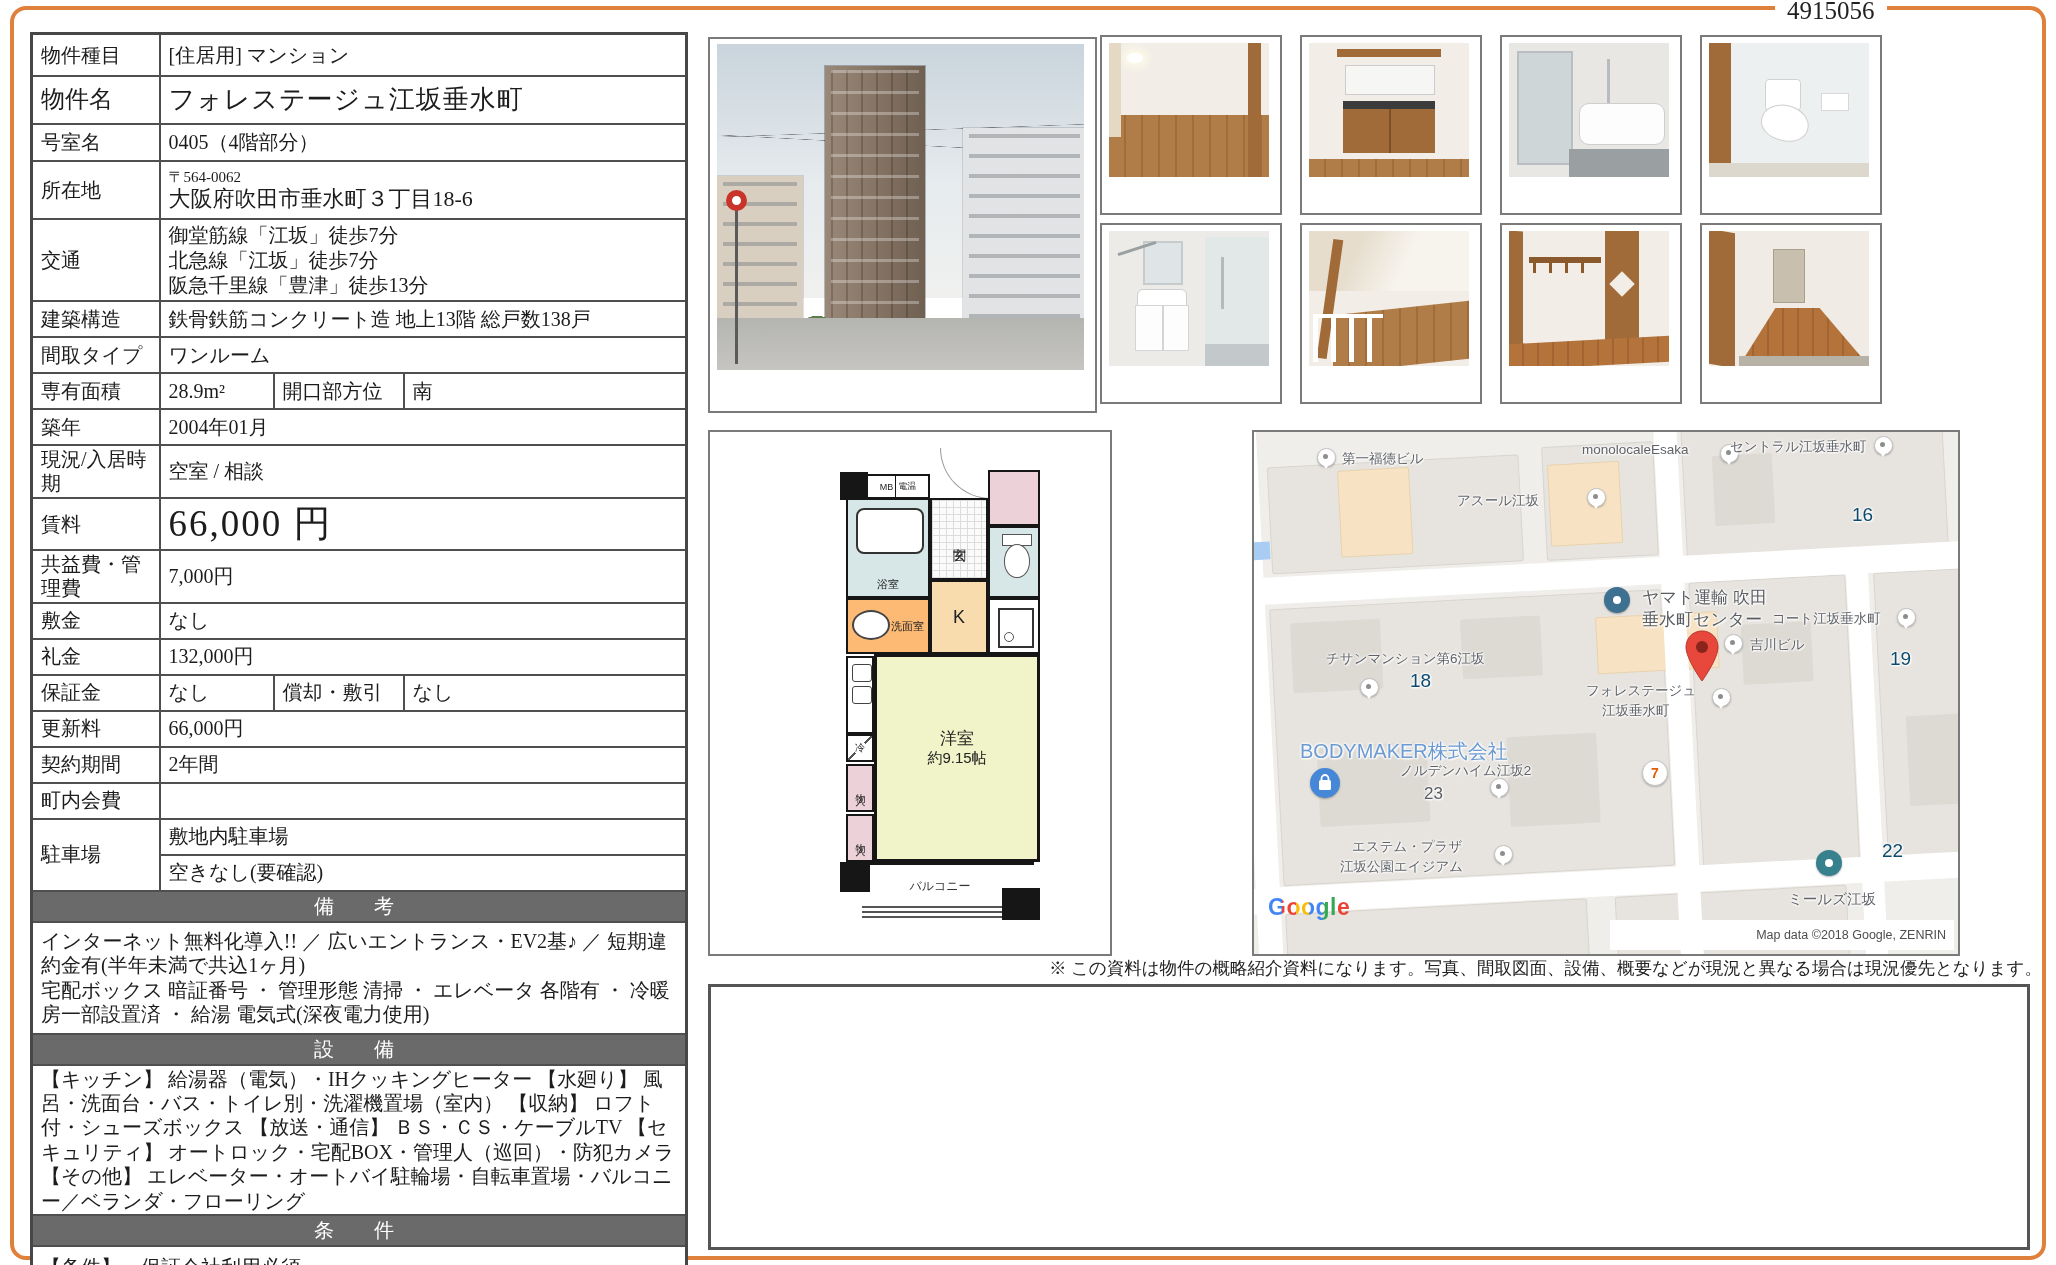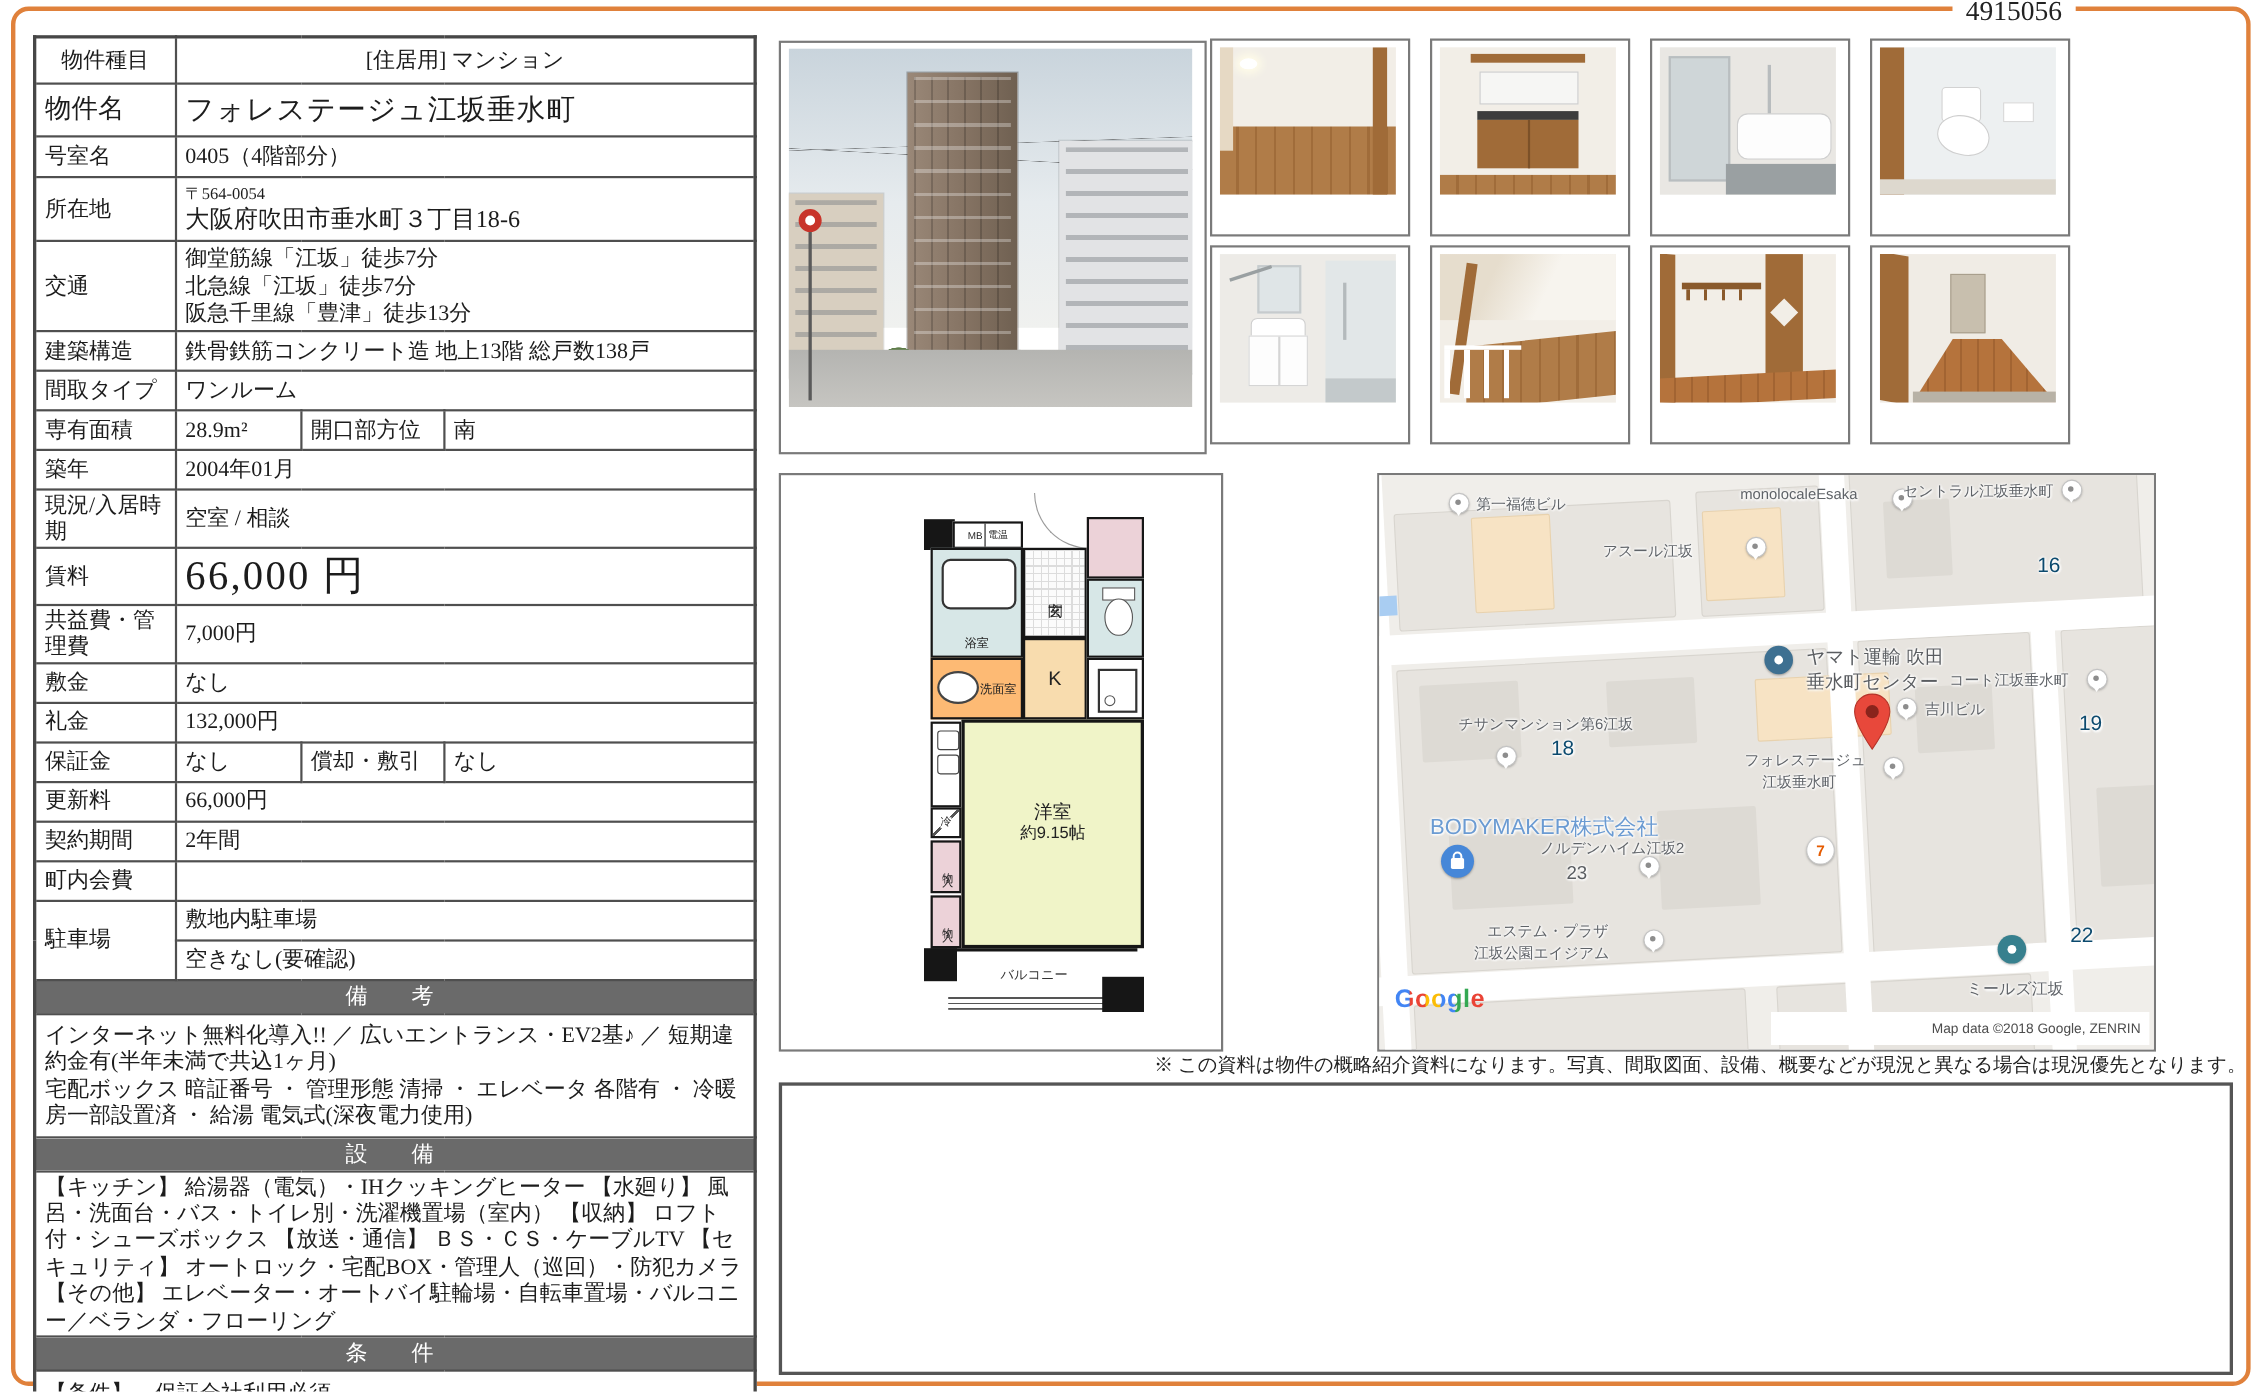--- a/index.html
+++ b/index.html
@@ -21,21 +21,21 @@
   table.spec{
     position:absolute;left:30px;top:32px;width:658px;z-index:2;
     border-collapse:collapse;table-layout:fixed;background:#fff;
     border:3px solid #474747;
   }
   table.spec td{
     border:2px solid #4f4f4f;padding:1px 8px;font-size:20px;line-height:1.22;
     vertical-align:middle;overflow:hidden;
   }
   td.lbl{padding-left:9px;}
-  .r-type td{height:38px;text-align:center;}
+  .r-type td{height:38px;}
   .r-name td{height:44px;}
   .r-name .val{font-size:26px;letter-spacing:1px;}
   .r-room td{height:33px;}
   .r-addr td{height:54px;}
   .addr-postal{font-size:15px;line-height:1.1;}
   .addr-main{font-size:22px;line-height:1.15;}
   .r-access td{height:78px;}
   .r-access .val div{line-height:1.25;}
   .r-slim td{height:32px;}
   .r-rent td{height:48px;}
@@ -157,21 +157,21 @@
     <td class="lbl" style="font-size:24px">物件名</td>
     <td class="val" colspan="3">フォレステージュ江坂垂水町</td>
   </tr>
   <tr class="r-room">
     <td class="lbl">号室名</td>
     <td class="val" colspan="3">0405（4階部分）</td>
   </tr>
   <tr class="r-addr">
     <td class="lbl">所在地</td>
     <td class="val" colspan="3">
-      <div class="addr-postal">〒564-0054</div>
+      <div class="addr-postal">〒564-0062</div>
       <div class="addr-main">大阪府吹田市垂水町３丁目18-6</div>
     </td>
   </tr>
   <tr class="r-access">
     <td class="lbl">交通</td>
     <td class="val" colspan="3">
       <div>御堂筋線「江坂」徒歩7分</div>
       <div>北急線「江坂」徒歩7分</div>
       <div>阪急千里線「豊津」徒歩13分</div>
     </td>

